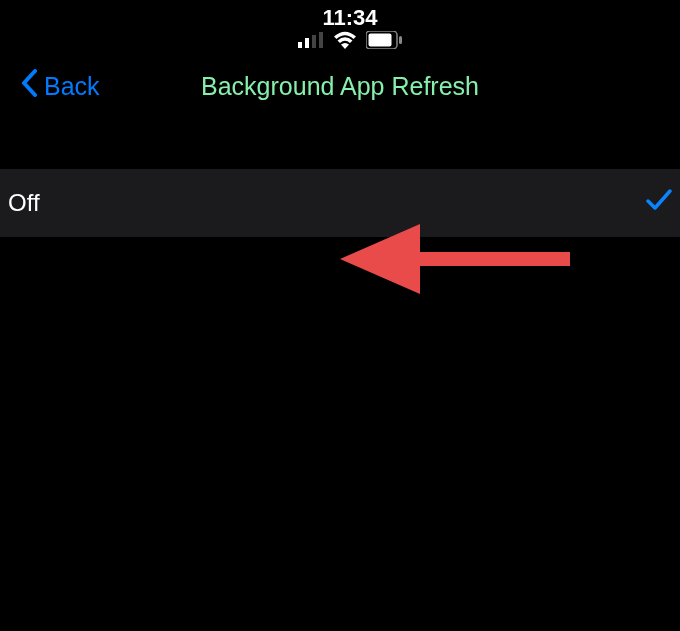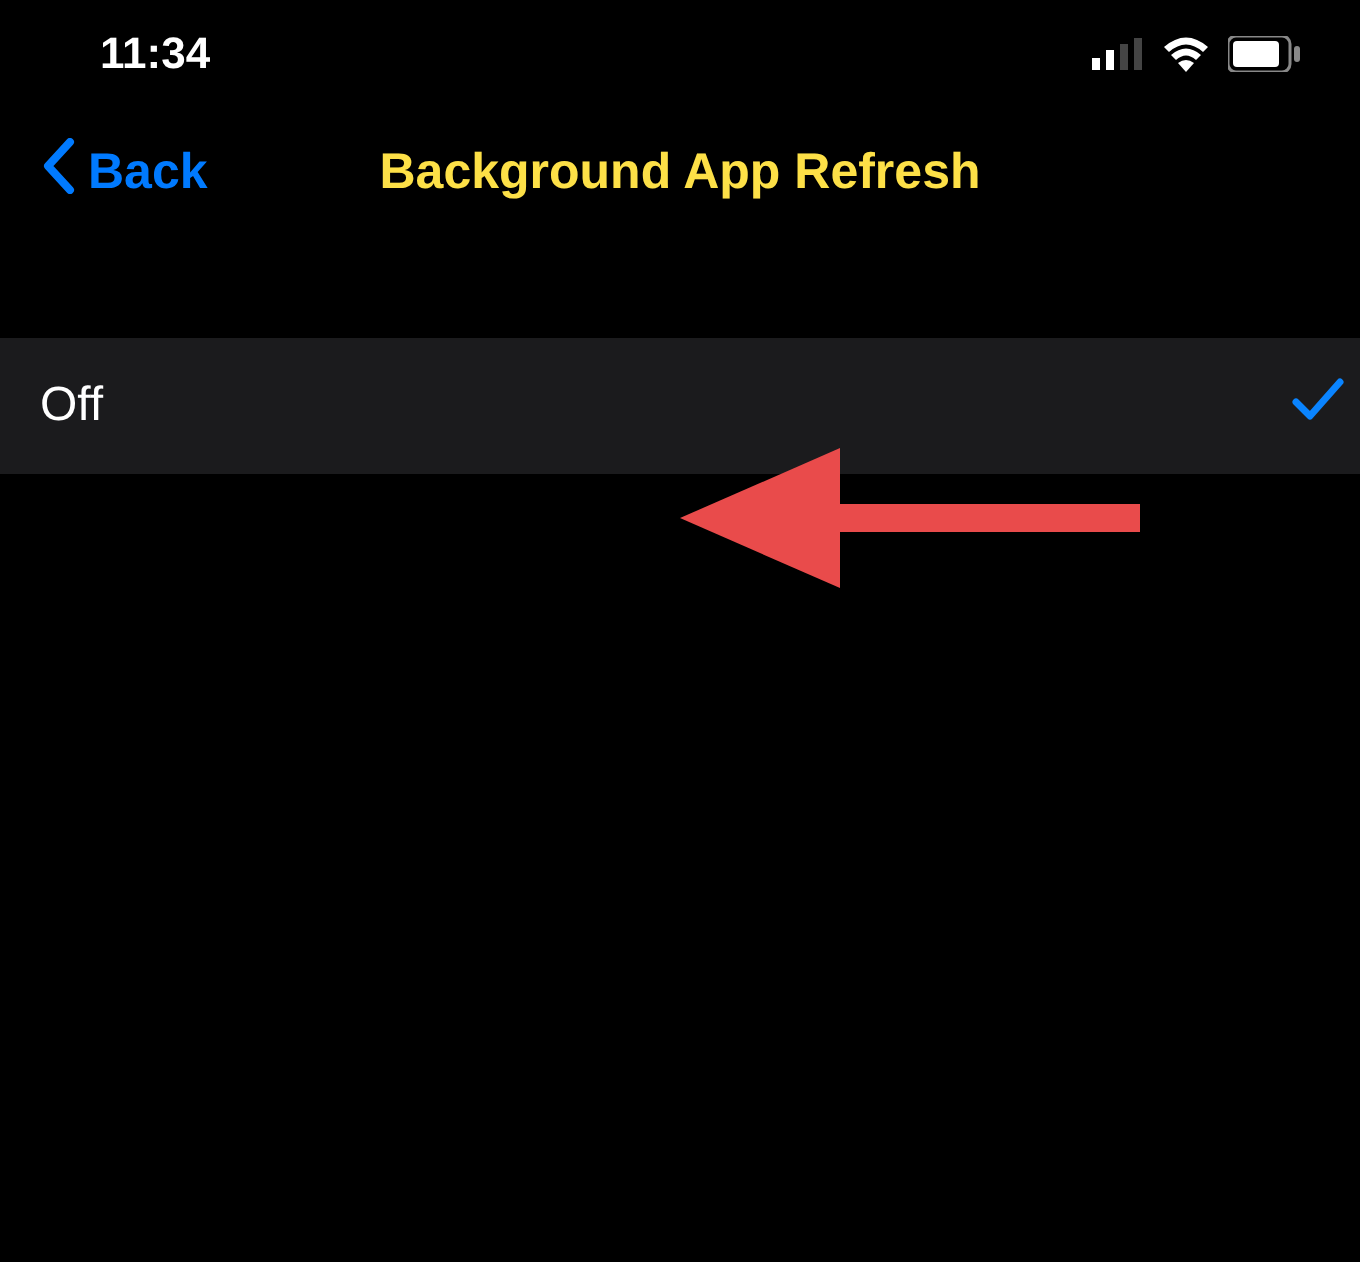--- a/index.html
+++ b/index.html
@@ -12,23 +12,24 @@
       height: 631px;
       background: #000;
       font-family: -apple-system, BlinkMacSystemFont, 'Segoe UI', sans-serif;
       color: #fff;
       position: relative;
       overflow: hidden;
     }
     .status-bar {
       height: 54px;
       display: flex;
-      justify-content: space-between;
+      justify-content: center;
       align-items: center;
       padding: 0 30px 0 50px;
+      flex-direction: column;
     }
     .status-time {
       font-size: 22px;
       font-weight: 600;
       color: #fff;
     }
     .status-icons {
       display: flex;
       align-items: center;
       gap: 9px;
@@ -39,52 +40,51 @@
       align-items: center;
       position: relative;
       padding: 0 20px;
     }
     .back-button {
       display: flex;
       align-items: center;
       gap: 4px;
       color: #007aff;
       font-size: 25px;
-      font-weight: 700;
+      font-weight: 400;
       cursor: pointer;
     }
     .back-chevron {
       font-size: 32px;
       font-weight: 500;
       margin-right: 2px;
     }
     .nav-title {
       position: absolute;
       left: 50%;
       transform: translateX(-50%);
       font-size: 25px;
-      font-weight: 700;
-      color: #fde047;
+      font-weight: 400;
+      color: #86efac;
     }
     .spacer {
       height: 50px;
       background: #000;
     }
     .settings-list {
       background: #1b1b1d;
     }
     .list-row {
       display: flex;
       justify-content: space-between;
       align-items: center;
       padding: 18px 8px;
       border-bottom: 1px solid #333335;
       cursor: pointer;
       position: relative;
-      margin-left: 12px;
     }
     .list-row:last-child {
       border-bottom: none;
     }
     .list-label {
       font-size: 24px;
       font-weight: 400;
       color: #fff;
     }
     .checkmark {

